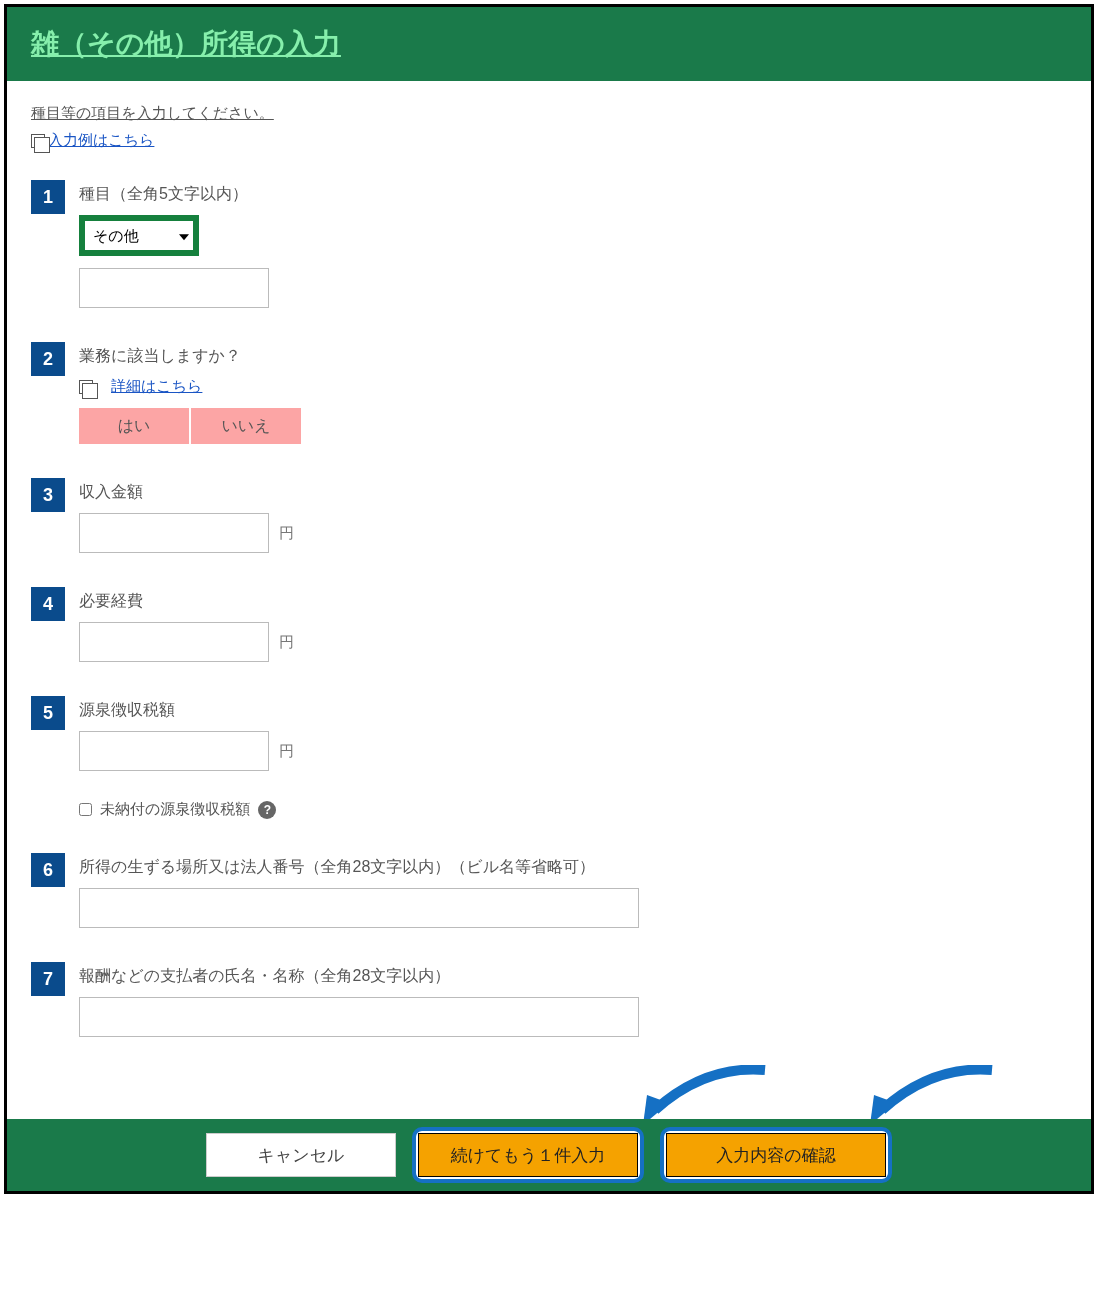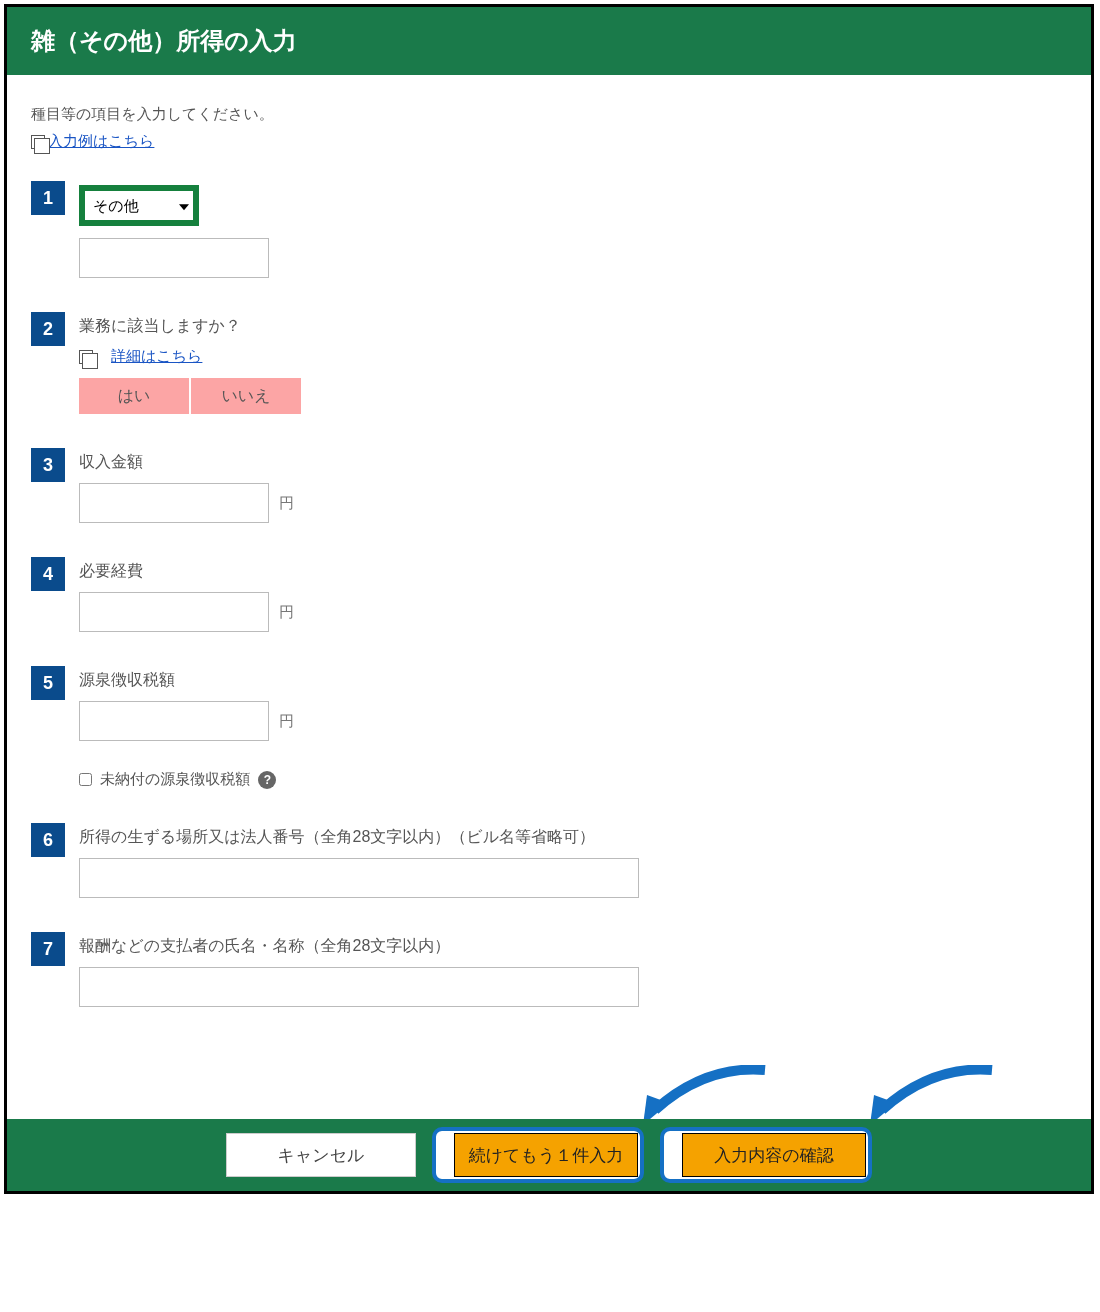--- a/index.html
+++ b/index.html
@@ -14,31 +14,32 @@
     border: 3px solid #000;
     width: 1090px;
     height: 1190px;
     margin: 4px;
     position: relative;
     background: #fff;
     overflow: hidden;
   }
   .header-bar {
     background: #1a7a4a;
-    color: #ffffff;
-    font-size: 24px;
+    color: #86efac;
+    font-size: 28px;
     font-weight: bold;
     padding: 18px 24px;
+    text-decoration: underline;
   }
   .content {
     padding: 16px 24px 0 24px;
     font-size: 16px;
     color: #444;
   }
-  .intro-text { margin: 14px 0 8px 0; font-size: 15px; color:#555; }
+  .intro-text { margin: 7px 0 8px 0; font-size: 15px; color:#555;text-decoration:underline; }
   .example-link-row { display:flex; align-items:center; gap:3px; margin-bottom: 30px;}
   .doc-icon {
     display:inline-block; width:14px; height:14px; border:1px solid #555; position:relative;
   }
   .doc-icon::after{content:"";position:absolute;top:2px;left:2px;width:14px;height:14px;border:1px solid #555;background:#fff;}
   a.link { color:#1a55c4; text-decoration: underline; font-size:15px;}
   .step {
     display:flex; align-items:flex-start; gap:14px; margin-bottom: 34px;
   }
   .step-num {
@@ -83,21 +84,21 @@
   }
   .btn-cancel {
     background:#fff; border:1px solid #ccc; font-size:17px; color:#444;
     height:44px; width:190px; cursor:pointer;
   }
   .btn-action-wrap {
     background:#fff; border:4px solid #1570c4; border-radius:10px; padding:2px;
   }
   .btn-action {
     background:#f5a200; border:1px solid #000; font-size:17px; color:#222;
-    height:44px; width:184px; cursor:pointer;margin-left:16px;
+    height:44px; width:220px; cursor:pointer;
   }
   .arrow {
     position:absolute; width:140px; height:60px; pointer-events:none;
   }
   .arrow svg { width:100%; height:100%; }
   .arrow1 { bottom:66px; left:628px;}
   .arrow2 { bottom:66px; left:855px;}
 </style>
 </head>
 <body>
@@ -108,20 +109,21 @@
   <div class="content">
     <div class="intro-text">種目等の項目を入力してください。</div>
     <div class="example-link-row">
       <span class="doc-icon"></span>
       <a href="#" class="link">入力例はこちら</a>
     </div>
 
     <div class="step">
       <div class="step-num">1</div>
       <div class="step-body">
+        <div class="step-label">種目（全角5文字以内）</div>
         <div class="select-wrap">
           <select class="category">
             <option>その他</option>
           </select>
         </div>
         <div style="margin-top:12px;">
           <input class="text-field" type="text" style="">
         </div>
       </div>
     </div>

